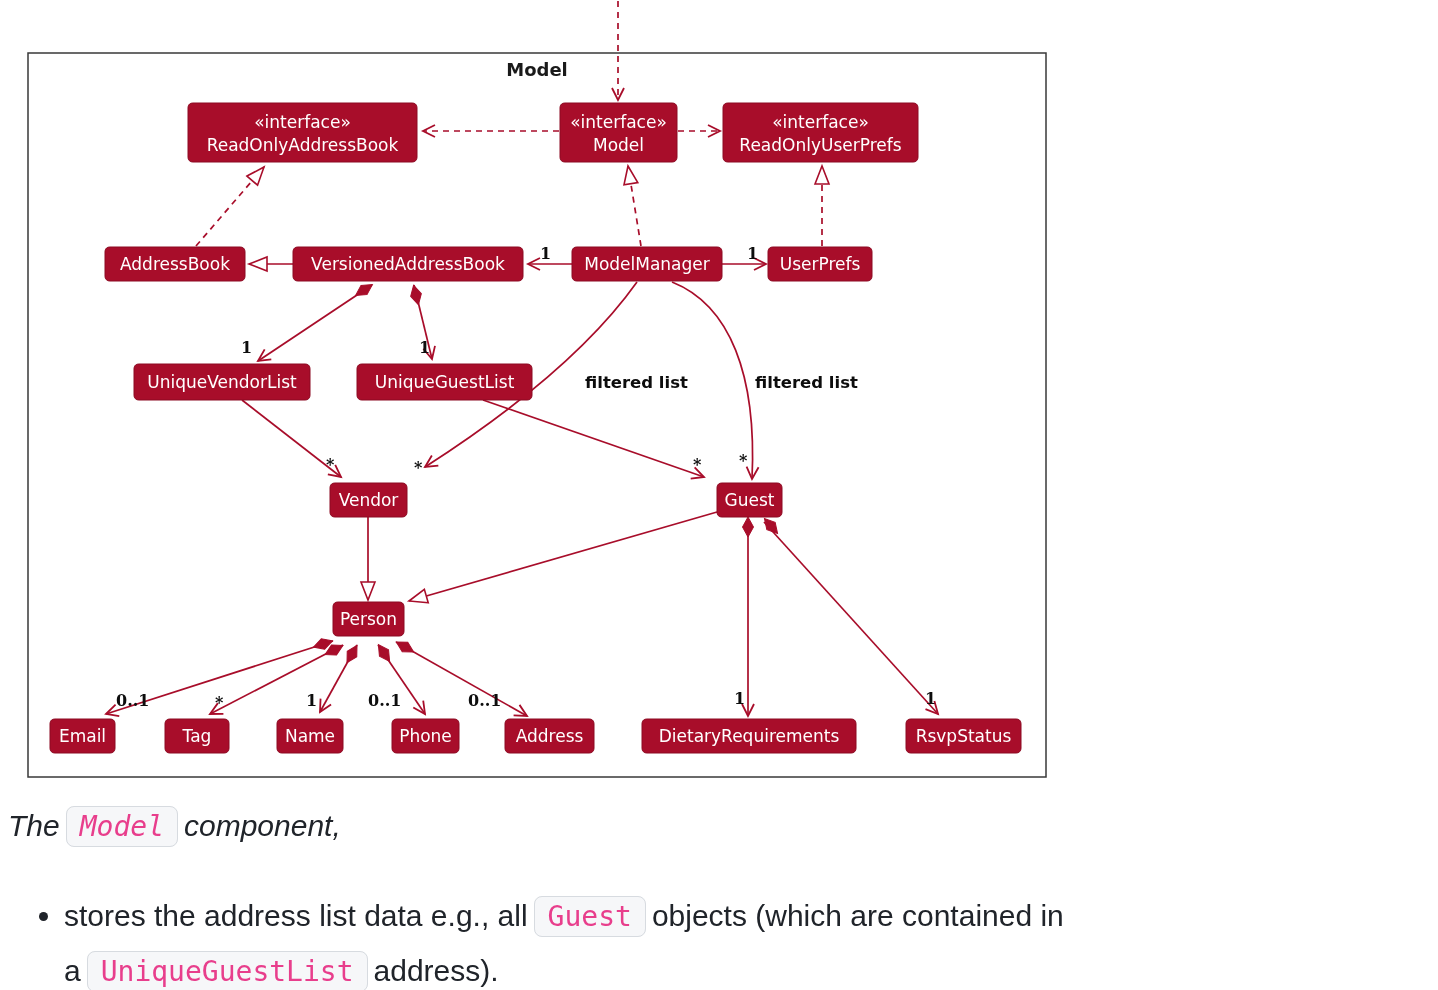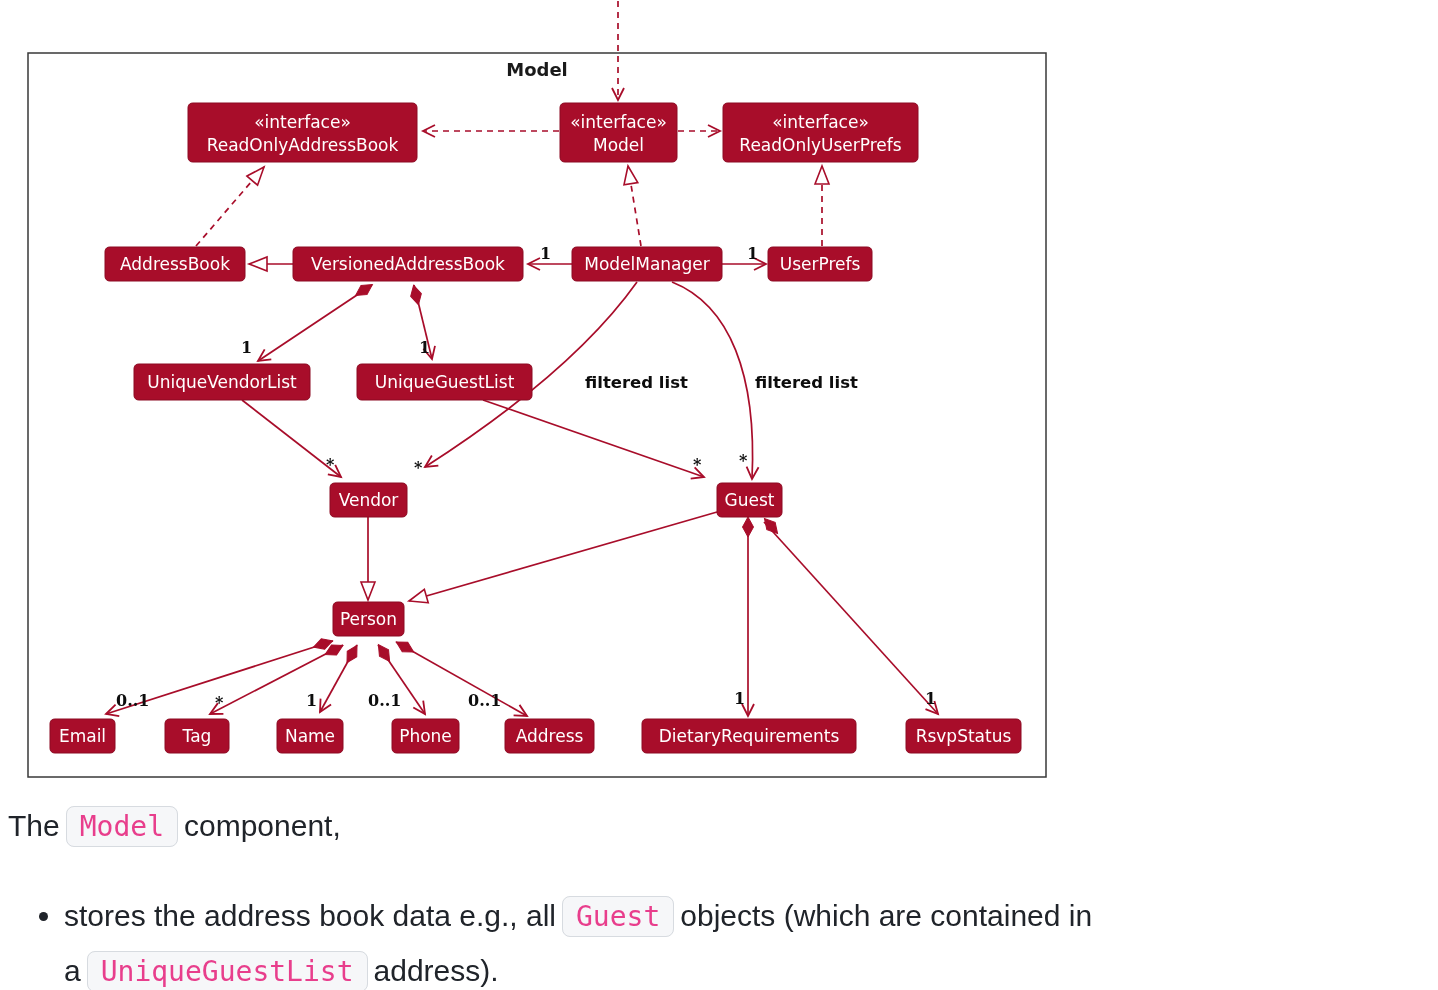--- a/index.html
+++ b/index.html
@@ -37,21 +37,21 @@
     font: bold 16px "DejaVu Serif", serif;
     fill: #0d0d0d;
   }
   .edge-note {
     font: bold 16.5px "DejaVu Sans", sans-serif;
     fill: #0d0d0d;
   }
 
   
   .text-section { padding: 12px 0 0 8px; font-size: 30px; }
-  .intro { margin: 0; padding-top: 6px; line-height: 52px; }
+  .intro { margin: 0; padding-top: 6px; line-height: 52px; font-style: italic; }
   .code-chip {
     font-family: "DejaVu Sans Mono", "Liberation Mono", monospace;
     font-size: 28px;
     color: #e83e8c;
     background: #f6f7f9;
     border: 1.5px solid #d7dbe0;
     border-radius: 8px;
     padding: 3px 13px;
     margin: 0 6px;
     white-space: nowrap;
@@ -218,15 +218,15 @@
   <g class="node">
     <rect x="906" y="719" width="115" height="34" rx="4.5"></rect>
     <text x="963.5" y="742">RsvpStatus</text>
   </g>
 </svg>
 </div>
 
 <div class="text-section">
   <p class="intro"><span>The</span><span class="code-chip">Model</span><span>component,</span></p>
   <ul class="bullets">
-    <li><span>stores the address book data e.g., all</span><span class="code-chip">Guest</span><span>objects (which are contained in a</span><span class="code-chip">UniqueGuestList</span><span>address).</span></li>
+    <li><span>stores the address list data e.g., all</span><span class="code-chip">Guest</span><span>objects (which are contained in a</span><span class="code-chip">UniqueGuestList</span><span>address).</span></li>
   </ul>
 </div>
 
 </body></html>

